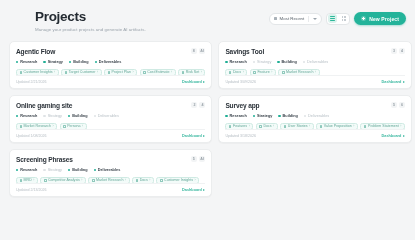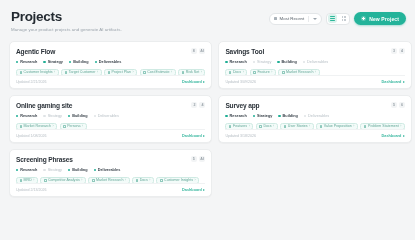--- a/index.html
+++ b/index.html
@@ -6,21 +6,21 @@
   html, body {
     width: 415px; height: 220px;
     background: #f4f5f6;
     font-family: "Liberation Sans", sans-serif;
     overflow: hidden;
   }
   .page { width: 415px; height: 220px; padding: 9px 9px 0 9px; position: relative; }
 
   
   .header { display: flex; align-items: flex-start; justify-content: space-between; margin-bottom: 9px; }
-  .title-block { padding-left: 2px; }
+  .title-block { padding-left: 2px; margin-left: 24px; }
   .page-title { font-size: 13.5px; font-weight: 700; color: #232a31; letter-spacing: -0.3px; line-height: 1.15; }
   .page-sub { font-size: 4.4px; color: #9aa3ab; margin-top: 2.5px; letter-spacing: 0.05px; }
 
   .controls { display: flex; align-items: center; gap: 4px; padding-top: 3px; }
   .select {
     display: flex; align-items: center; gap: 3px;
     background: #ffffff; border: 1px solid #e3e6e8; border-radius: 9px;
     height: 12px; padding: 0 4px; font-size: 4.4px; color: #5b646c;
   }
   .select .sq { width: 3px; height: 3px; background: #aab2b9; border-radius: 0.5px; }

